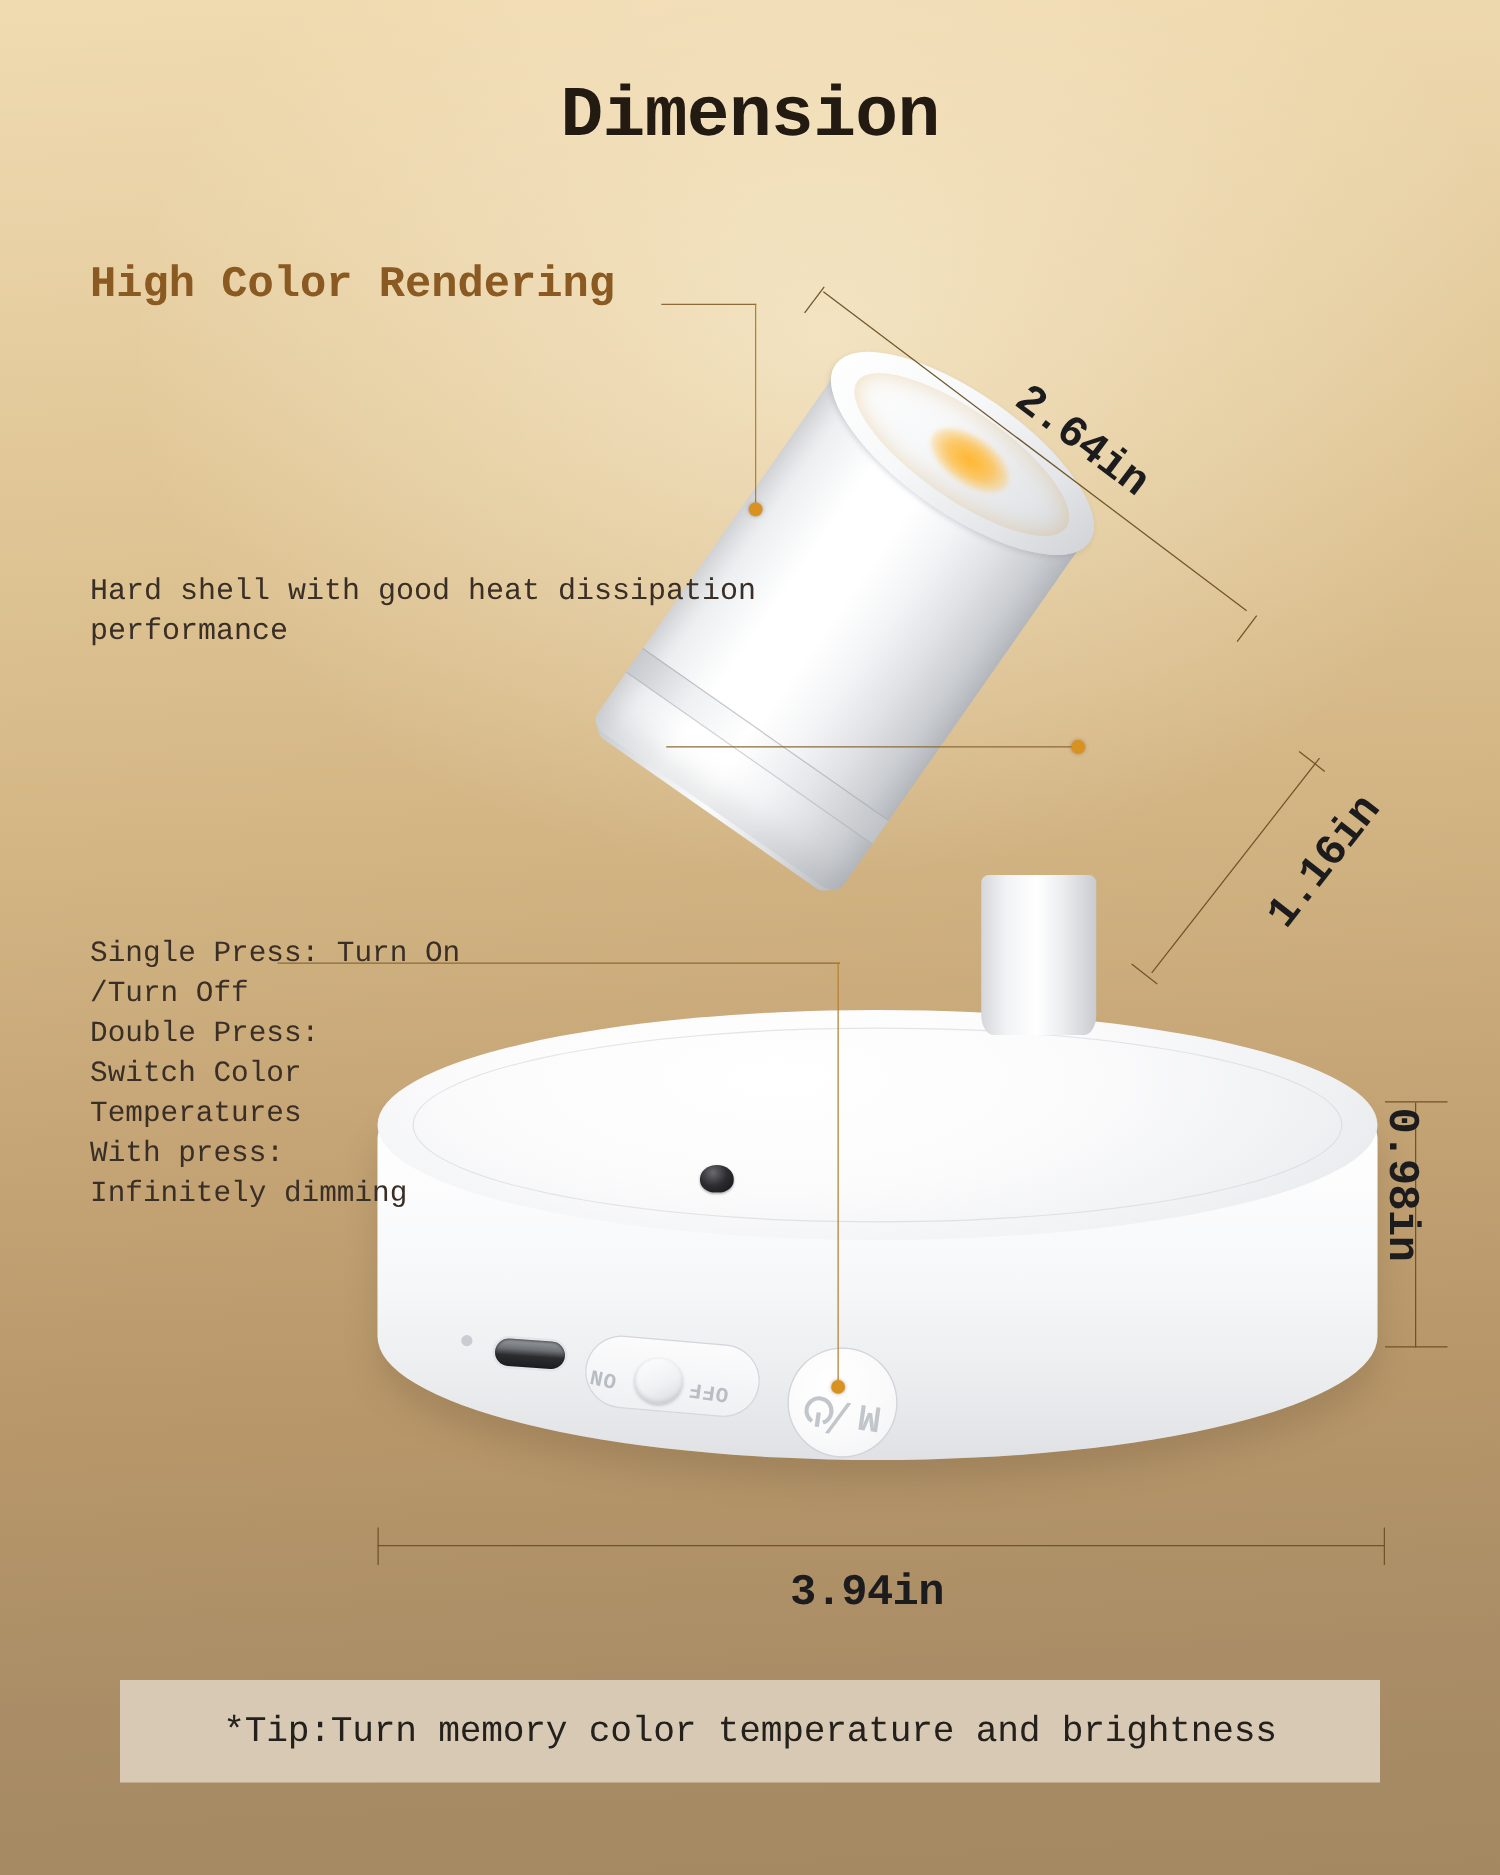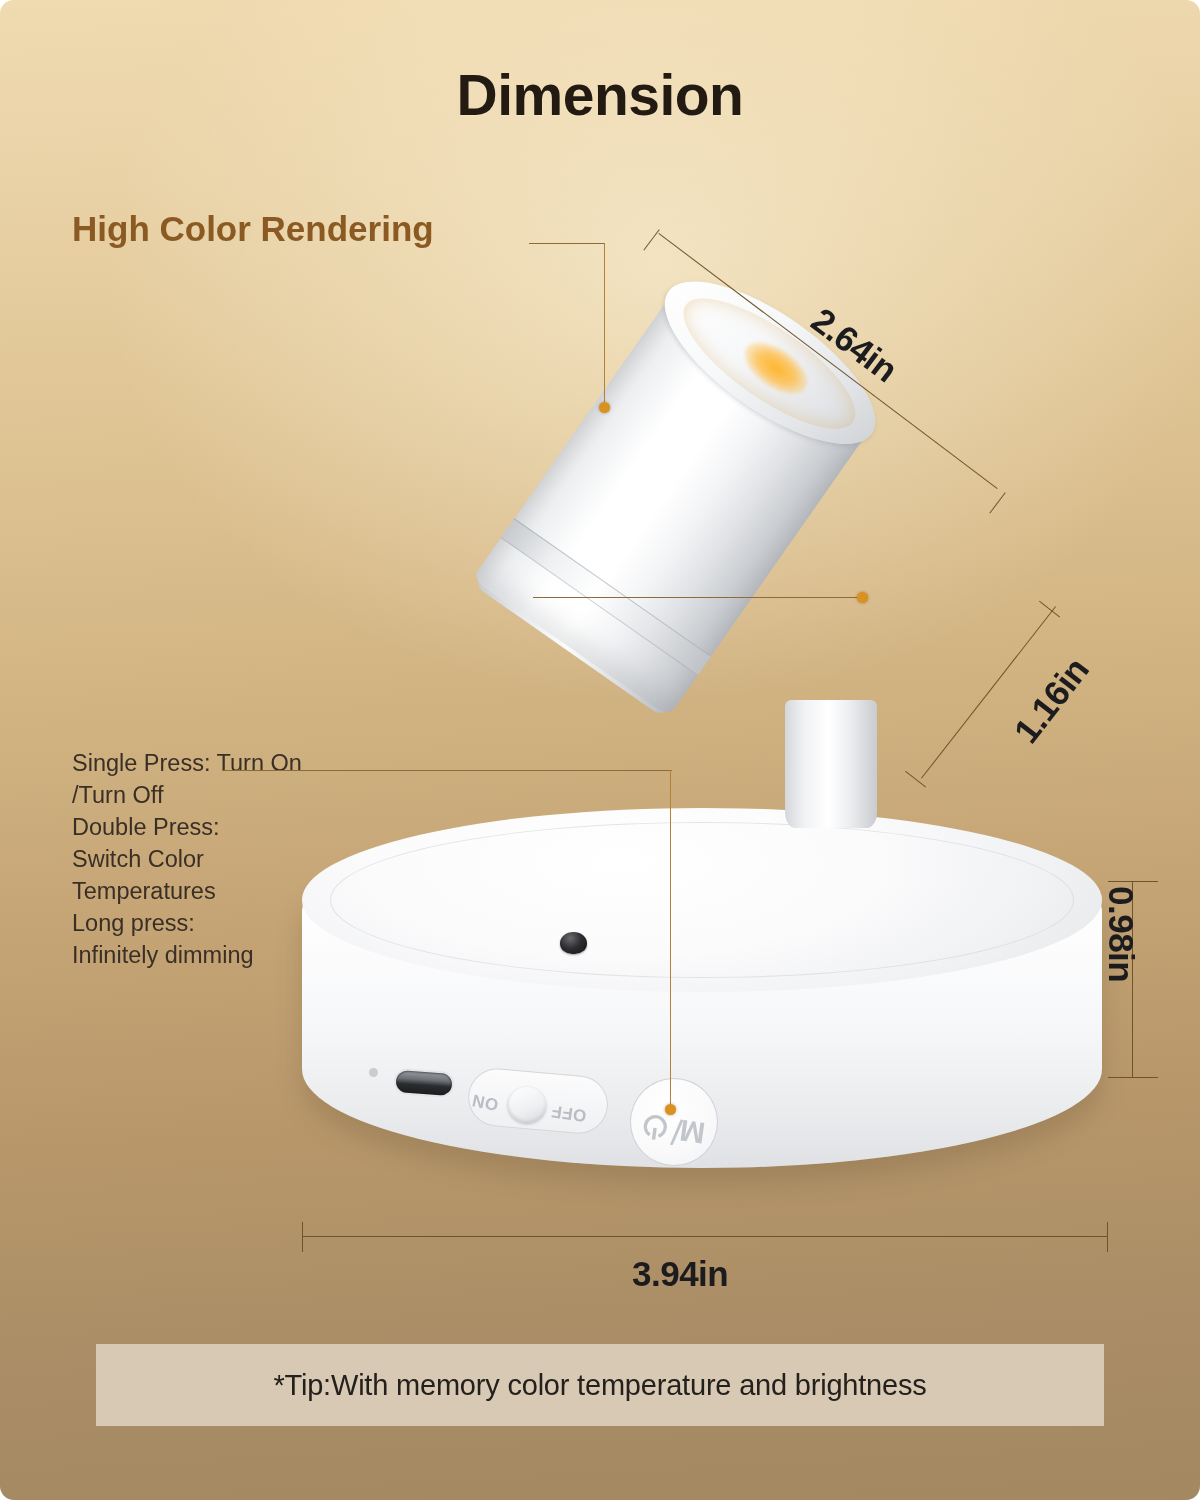--- a/index.html
+++ b/index.html
@@ -5,33 +5,32 @@
   html, body {
     margin: 0;
     padding: 0;
     background: #ffffff;
   }
   #page {
     position: relative;
     width: 1200px;
     height: 1500px;
     overflow: hidden;
-    font-family: Liberation Sans, sans-serif;
+    font-family: Liberation Mono, monospace;
     background:
       radial-gradient(ellipse 900px 700px at 55% 18%, rgba(255,246,222,0.55) 0%, rgba(255,246,222,0) 62%),
       linear-gradient(177deg,
         #f0dab0 0%,
         #e9d2a6 12%,
         #e0c696 26%,
         #d5b786 42%,
         #c6a676 58%,
         #b7976a 74%,
         #aa8d66 88%,
         #a38862 100%);
-    border-radius: 14px;
   }
 
   
   .page-title {
     position: absolute;
     left: 0; right: 0;
     top: 62px;
     text-align: center;
     font-size: 57px;
     font-weight: bold;
@@ -362,29 +361,31 @@
       <span class="sl">/</span>
       <span class="pw">⏻</span>
     </div>
   </div>
 
   <div class="feature" id="feature-color">
     <div class="feature-heading">High Color Rendering</div>
   </div>
 
   <div class="feature" id="feature-housing">
+    <div class="feature-body">Hard shell with good heat dissipation
+performance</div>
   </div>
 
   <div class="feature" id="feature-button">
     <div class="feature-body">Single Press: Turn On
 /Turn Off
 Double Press:
 Switch Color
 Temperatures
-Long press:
+With press:
 Infinitely dimming</div>
   </div>
 
   <div class="leader" style="left:529px; top:243px; width:76px;"></div>
   <div class="leader-v" style="left:604px; top:243px; height:165px;"></div>
   <div class="leader-dot" style="left:599px; top:402px;"></div>
 
   <div class="leader" style="left:533px; top:597px; width:330px;"></div>
   <div class="leader-dot" style="left:857px; top:592px;"></div>
 
@@ -406,16 +407,16 @@
   <div id="dim-098-cap1"></div>
   <div id="dim-098-cap2"></div>
   <div class="dim-label" id="dim-098-label">0.98in</div>
 
   <div class="dim-line" id="dim-394-line"></div>
   <div class="dim-cap" id="dim-394-cap1"></div>
   <div class="dim-cap" id="dim-394-cap2"></div>
   <div class="dim-label" id="dim-394-label">3.94in</div>
 
   <div id="tip-banner">
-    <span id="tip-text">*Tip:With memory color temperature and brightness</span>
+    <span id="tip-text">*Tip:Turn memory color temperature and brightness</span>
   </div>
 
 </div>
 
 </body></html>

